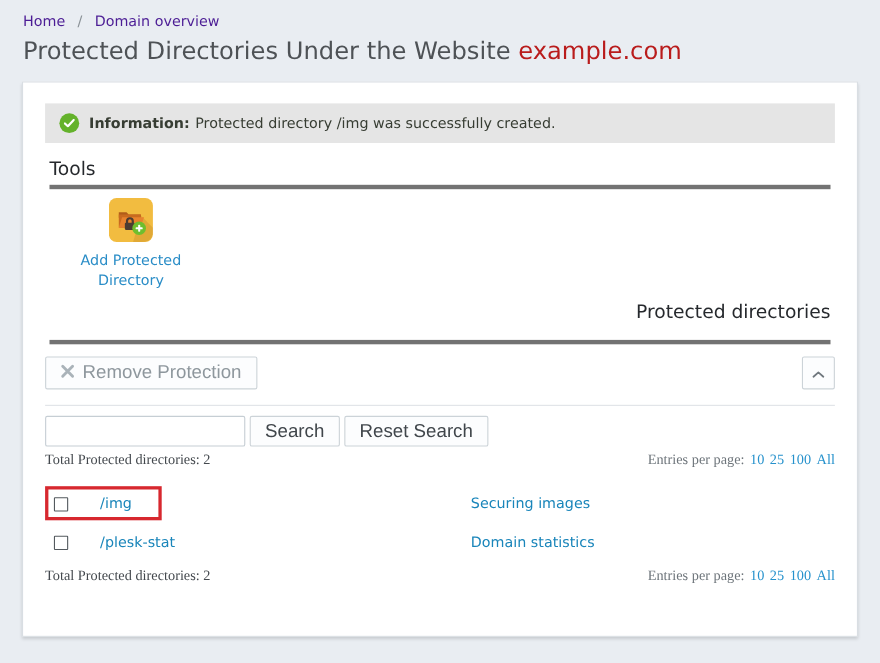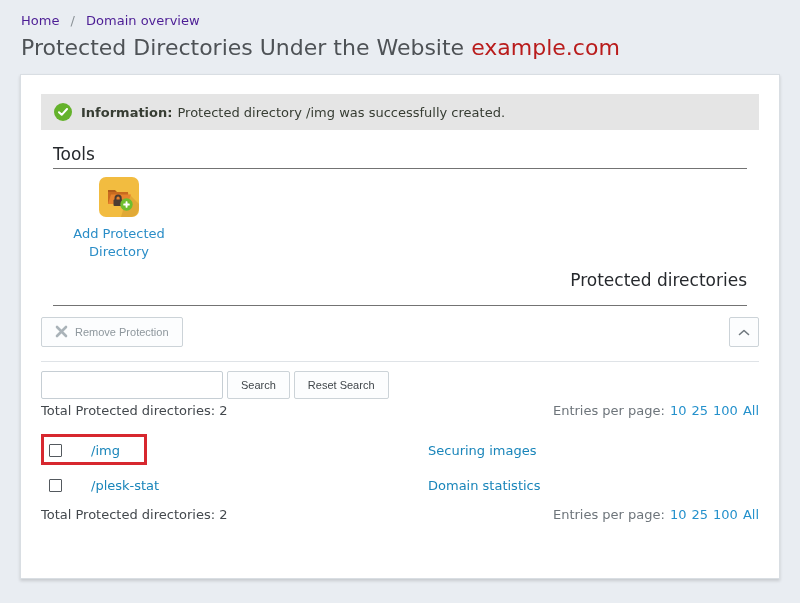--- a/index.html
+++ b/index.html
@@ -34,56 +34,56 @@
   }
   .check-circle{
     width:18px;height:18px;border-radius:50%;background:#64b22b;
     display:flex;align-items:center;justify-content:center;flex:0 0 18px;
     margin-right:9px;
   }
   .banner b{margin-right:5px;}
 
   
   .section-h{
-    margin:14px 12px 0;font-size:17px;font-weight:400;color:#26292d;
-    padding-bottom:4px;border-bottom:1px solid #737373;
+    margin:14px 4px 0;font-size:17px;font-weight:400;color:#26292d;
+    padding-bottom:4px;border-bottom:4px solid #737373;
   }
   .section-h.second{margin-top:10px;padding-bottom:15px;text-align:right;}
 
   
   .tool-item{
     margin:8px 0 0 18px;width:120px;
     display:flex;flex-direction:column;align-items:center;
     cursor:pointer;
   }
   .tool-item .label{
     margin-top:5px;color:#2a8dc7;text-align:center;line-height:1.35;
   }
 
   
   .toolbar{margin-top:11px;display:flex;justify-content:space-between;align-items:center;}
   .btn{
     display:inline-flex;align-items:center;gap:7px;height:30px;box-sizing:border-box;
     padding:0 13px;background:#fcfdfe;border:1px solid #ccd3d8;border-radius:2px;
-    font-size:11px;color:#40464b;cursor:pointer;white-space:nowrap;
+    font-size:17px;color:#40464b;cursor:pointer;white-space:nowrap;
   }
   .btn-remove{color:#8e979d;}
   .btn-collapse{width:30px;padding:0;justify-content:center;}
   .toolbar-divider{margin-top:14px;border-bottom:1px solid #dfe3e7;}
 
   
   .search-row{margin-top:9px;display:flex;gap:4px;align-items:center;}
   .search-input{
     width:182px;height:28px;box-sizing:border-box;border:1px solid #c6ced4;
     border-radius:2px;padding:0 7px;font:inherit;color:#3a3f44;
   }
   .btn-sm{height:28px;}
 
   
-  .meta-row{margin-top:4px;display:flex;justify-content:space-between;align-items:center;color:#43484d;}
+  .meta-row{margin-top:4px;display:flex;justify-content:space-between;align-items:center;color:#43484d;font-family:Liberation Serif, serif;}
   .entries{color:#6e757b;}
   .entries a{color:#2591cc;margin-left:5px;}
 
   
   .table{margin-top:15px;}
   .trow,.thead{display:grid;grid-template-columns:50px 337px 1fr;align-items:center;}
   .thead{height:22px;font-weight:700;color:#2b2f33;}
   .trow{height:35px;position:relative;}
   .cb-cell{padding-left:8px;}
   .cb{

